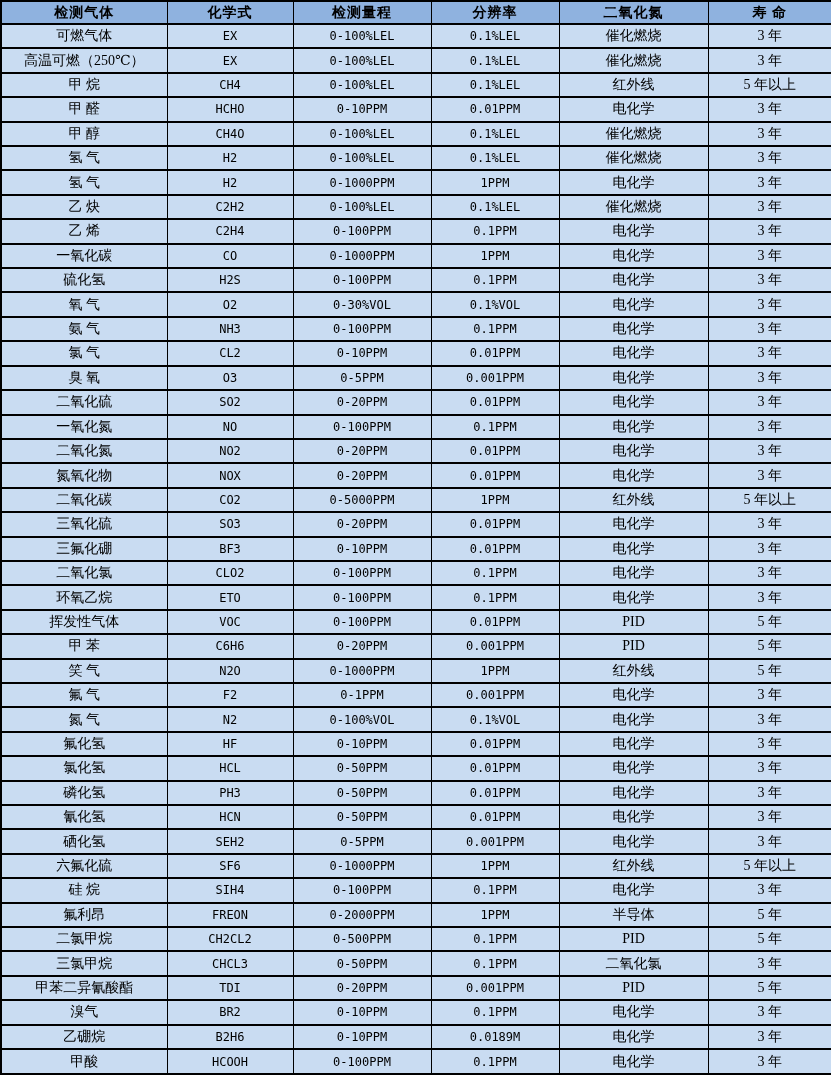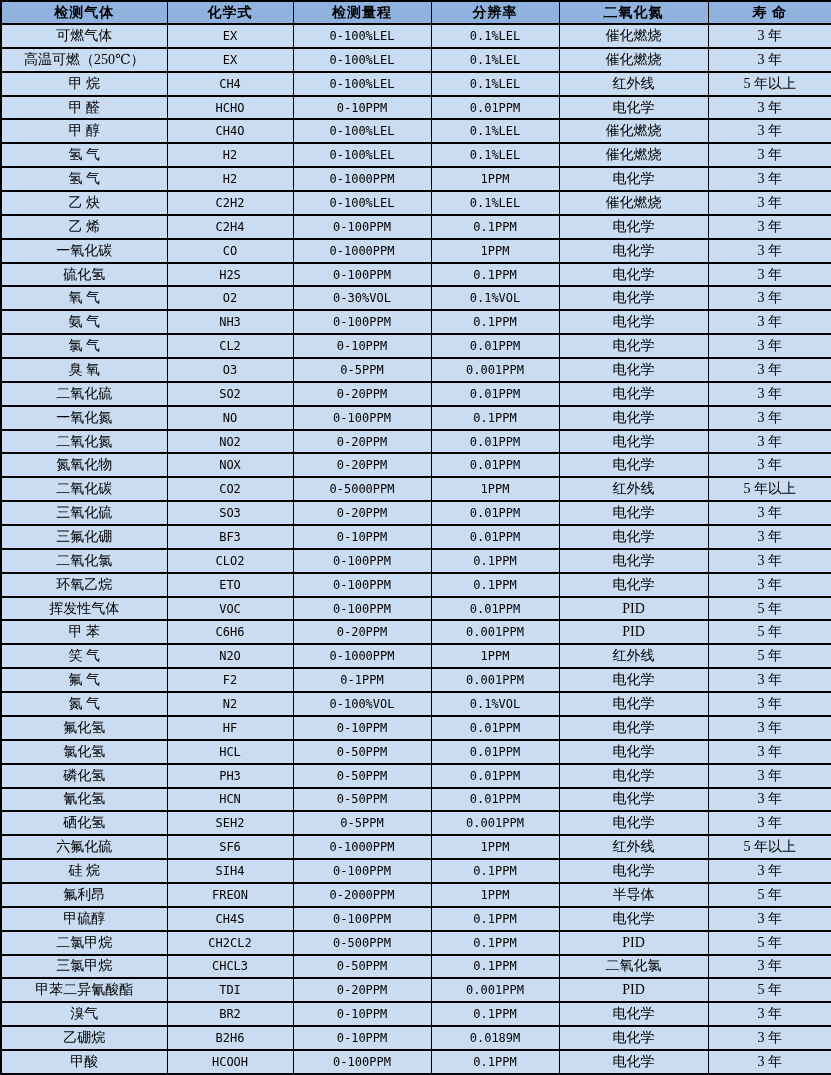--- a/index.html
+++ b/index.html
@@ -356,28 +356,20 @@
       </tr>
       <tr>
         <td>氟利昂</td>
         <td class="mono">FREON</td>
         <td class="mono">0-2000PPM</td>
         <td class="mono">1PPM</td>
         <td>半导体</td>
         <td>5 年</td>
       </tr>
       <tr>
-        <td>甲硫醇</td>
-        <td class="mono">CH4S</td>
-        <td class="mono">0-100PPM</td>
-        <td class="mono">0.1PPM</td>
-        <td>电化学</td>
-        <td>3 年</td>
-      </tr>
-      <tr>
         <td>二氯甲烷</td>
         <td class="mono">CH2CL2</td>
         <td class="mono">0-500PPM</td>
         <td class="mono">0.1PPM</td>
         <td>PID</td>
         <td>5 年</td>
       </tr>
       <tr>
         <td>三氯甲烷</td>
         <td class="mono">CHCL3</td>

